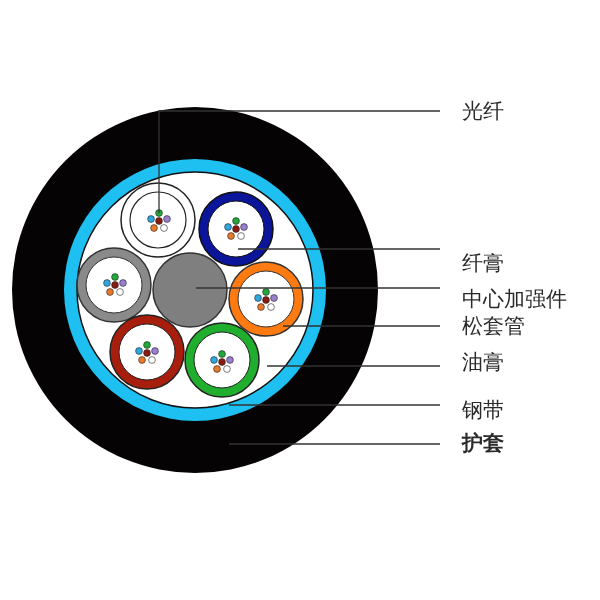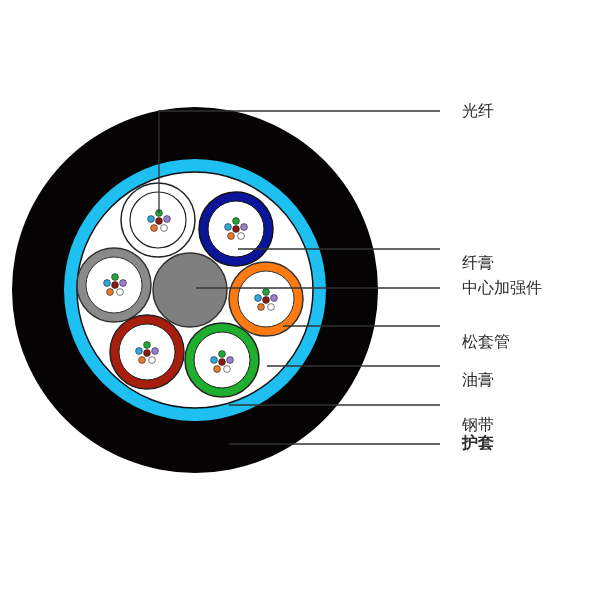--- a/index.html
+++ b/index.html
@@ -1,19 +1,19 @@
 <!DOCTYPE html>
 <html><head>
   <meta charset="utf-8">
   <style>
     html, body { margin: 0; padding: 0; background: #ffffff; }
     body { width: 600px; height: 600px; position: relative; overflow: hidden;
            font-family: "DejaVu Sans", sans-serif; }
     #diagram { position: absolute; left: 0; top: 0; }
-    .label { position: absolute; left: 462px; font-size: 16px; color: #2a2a2a;
+    .label { position: absolute; left: 462px; font-size: 21px; color: #2a2a2a;
              line-height: 24px; white-space: nowrap; }
   </style>
 </head>
 <body>
 
 <svg id="diagram" width="600" height="600" viewBox="0 0 600 600">
 
   <circle cx="195" cy="290" r="183" fill="#050303"></circle>
 
   <circle cx="195" cy="290" r="131" fill="#1ec0f2"></circle>
@@ -107,17 +107,17 @@
     <line x1="196" y1="288" x2="440" y2="288"></line>
     <line x1="283" y1="326" x2="440" y2="326"></line>
     <line x1="267" y1="366" x2="440" y2="366"></line>
     <line x1="229" y1="405" x2="440" y2="405"></line>
     <line x1="229" y1="444" x2="440" y2="444"></line>
   </g>
 </svg>
 
 <div class="label" style="top:99px;">光纤</div>
 <div class="label" style="top:251px;">纤膏</div>
-<div class="label" style="top:276px;">中心加强件</div>
-<div class="label" style="top:330px;">松套管</div>
-<div class="label" style="top:368px;">油膏</div>
-<div class="label" style="top:413px;">钢带</div>
+<div class="label" style="top:289px;font-family:Liberation Mono, monospace;">中心加强件</div>
+<div class="label" style="top:314px;">松套管</div>
+<div class="label" style="top:350px;">油膏</div>
+<div class="label" style="top:398px;">钢带</div>
 <div class="label" style="top:431px;font-weight:bold;">护套</div>
 
 </body></html>

